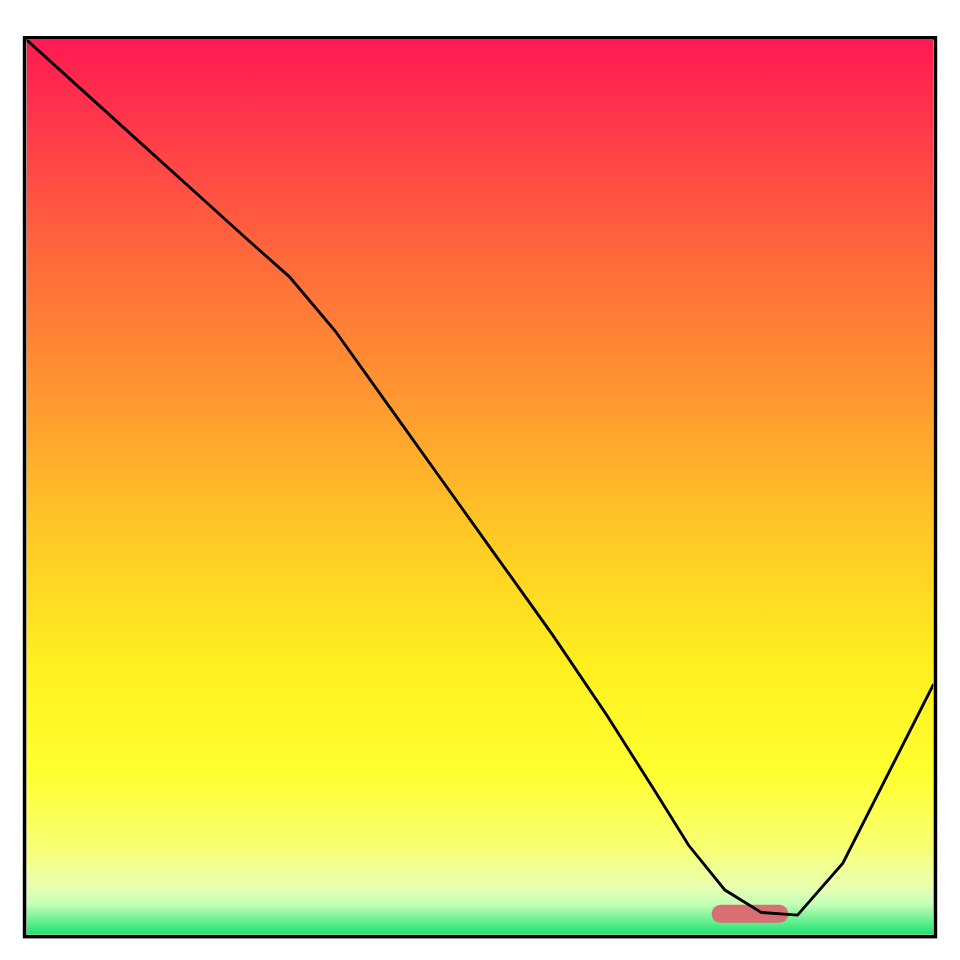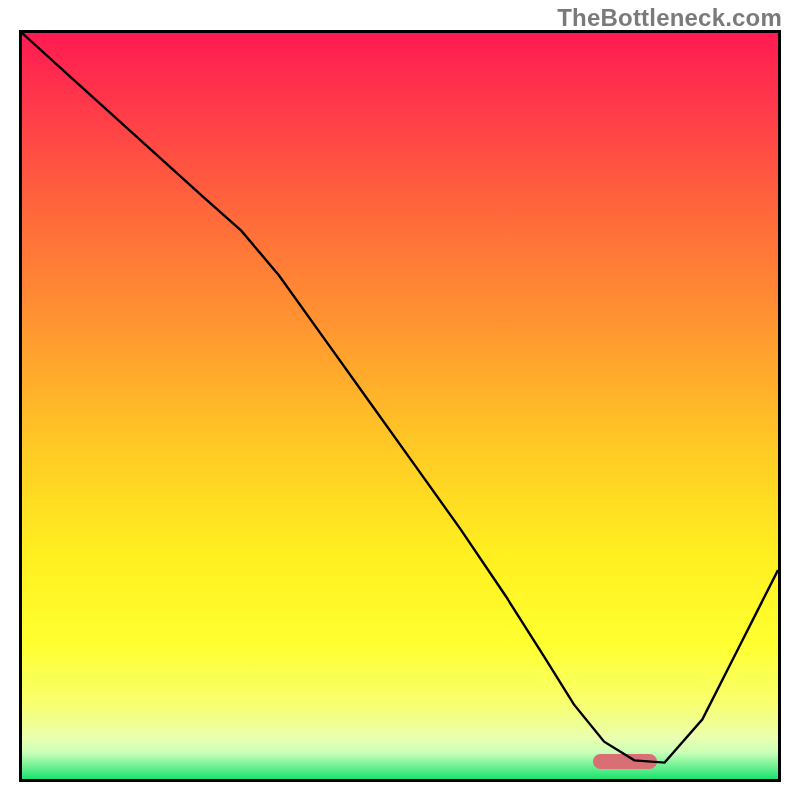--- a/index.html
+++ b/index.html
@@ -45,21 +45,20 @@
   .marker {
     position: absolute;
     background: #d96e75;
     border-radius: 8px;
   }
 </style>
 </head>
 <body>
 <div class="container">
 
-  <div class="watermark">TheBottleneck.com</div>
 
   <div class="plot">
 
     <svg class="gradient" width="100%" height="100%" viewBox="0 0 1000 1000" preserveAspectRatio="none">
       <defs>
         <linearGradient id="bg-grad" x1="0" y1="0" x2="0" y2="1">
         <stop offset="0%" stop-color="#ff1a52"></stop>
             <stop offset="10%" stop-color="#ff3a4a"></stop>
             <stop offset="25%" stop-color="#ff6b3a"></stop>
             <stop offset="40%" stop-color="#ff9830"></stop>

